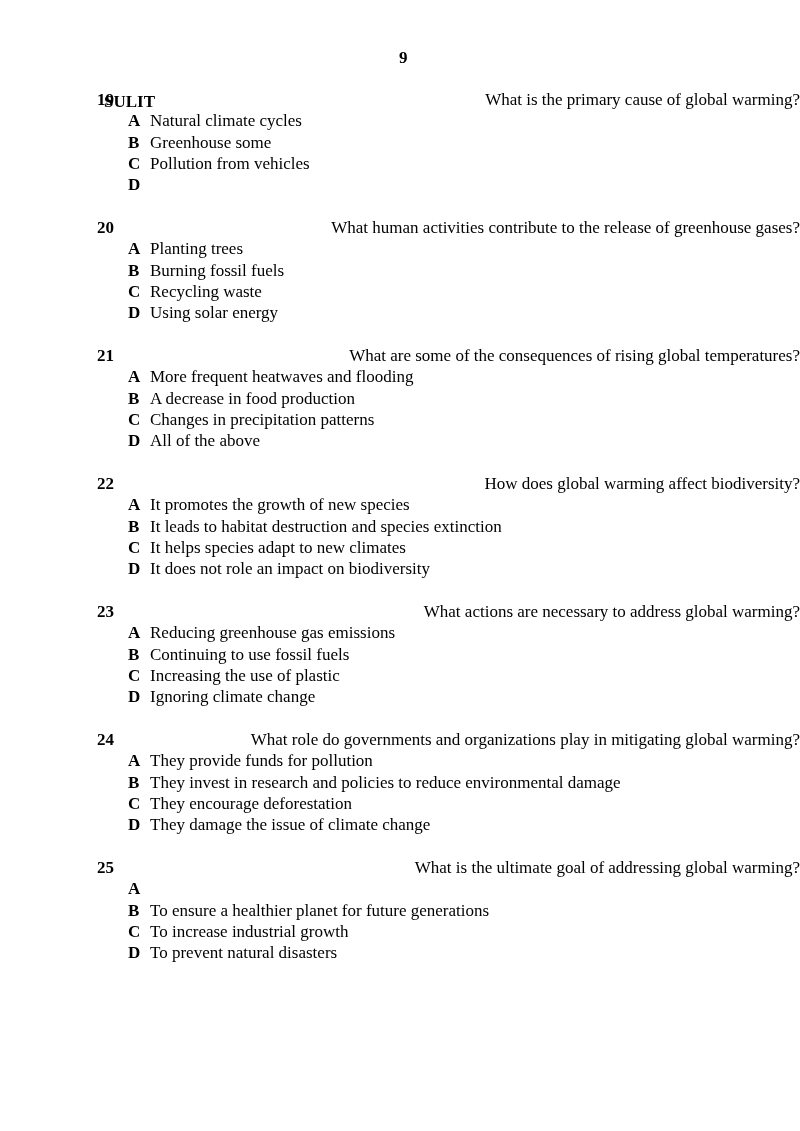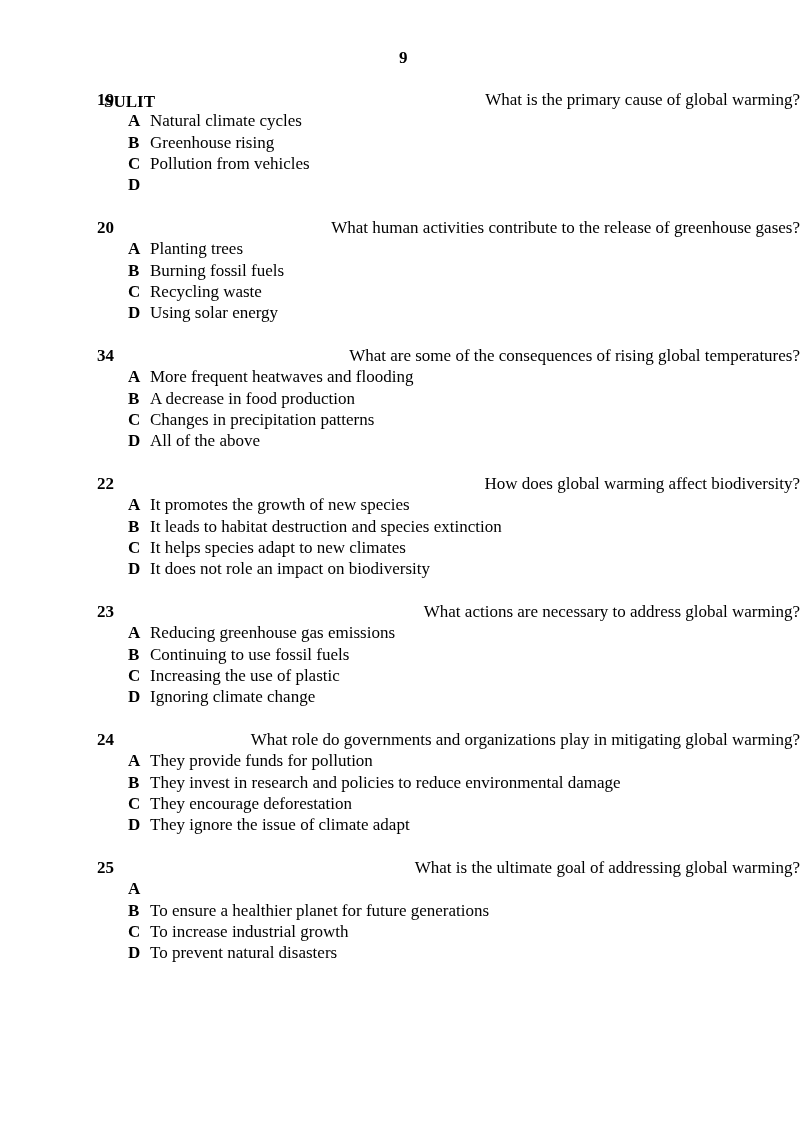--- a/index.html
+++ b/index.html
@@ -40,21 +40,21 @@
     <div class="q-row">
       <span class="q-num">19</span>
       <span class="q-text">What is the primary cause of global warming?</span>
     </div>
     <div class="opt-row">
       <span class="opt-letter">A</span>
       <span class="opt-text">Natural climate cycles</span>
     </div>
     <div class="opt-row">
       <span class="opt-letter">B</span>
-      <span class="opt-text">Greenhouse rising</span>
+      <span class="opt-text">Greenhouse some</span>
     </div>
     <div class="opt-row">
       <span class="opt-letter">C</span>
       <span class="opt-text">Pollution from vehicles</span>
     </div>
     <div class="opt-row">
       <span class="opt-letter">D</span>
     </div>
   </div>
 
@@ -76,21 +76,21 @@
       <span class="opt-text">Recycling waste</span>
     </div>
     <div class="opt-row">
       <span class="opt-letter">D</span>
       <span class="opt-text">Using solar energy</span>
     </div>
   </div>
 
   <div class="q">
     <div class="q-row">
-      <span class="q-num">34</span>
+      <span class="q-num">21</span>
       <span class="q-text">What are some of the consequences of rising global temperatures?</span>
     </div>
     <div class="opt-row">
       <span class="opt-letter">A</span>
       <span class="opt-text">More frequent heatwaves and flooding</span>
     </div>
     <div class="opt-row">
       <span class="opt-letter">B</span>
       <span class="opt-text">A decrease in food production</span>
     </div>
@@ -162,21 +162,21 @@
     <div class="opt-row">
       <span class="opt-letter">B</span>
       <span class="opt-text">They invest in research and policies to reduce environmental damage</span>
     </div>
     <div class="opt-row">
       <span class="opt-letter">C</span>
       <span class="opt-text">They encourage deforestation</span>
     </div>
     <div class="opt-row">
       <span class="opt-letter">D</span>
-      <span class="opt-text">They ignore the issue of climate adapt</span>
+      <span class="opt-text">They damage the issue of climate change</span>
     </div>
   </div>
 
   <div class="q">
     <div class="q-row">
       <span class="q-num">25</span>
       <span class="q-text">What is the ultimate goal of addressing global warming?</span>
     </div>
     <div class="opt-row">
       <span class="opt-letter">A</span>

